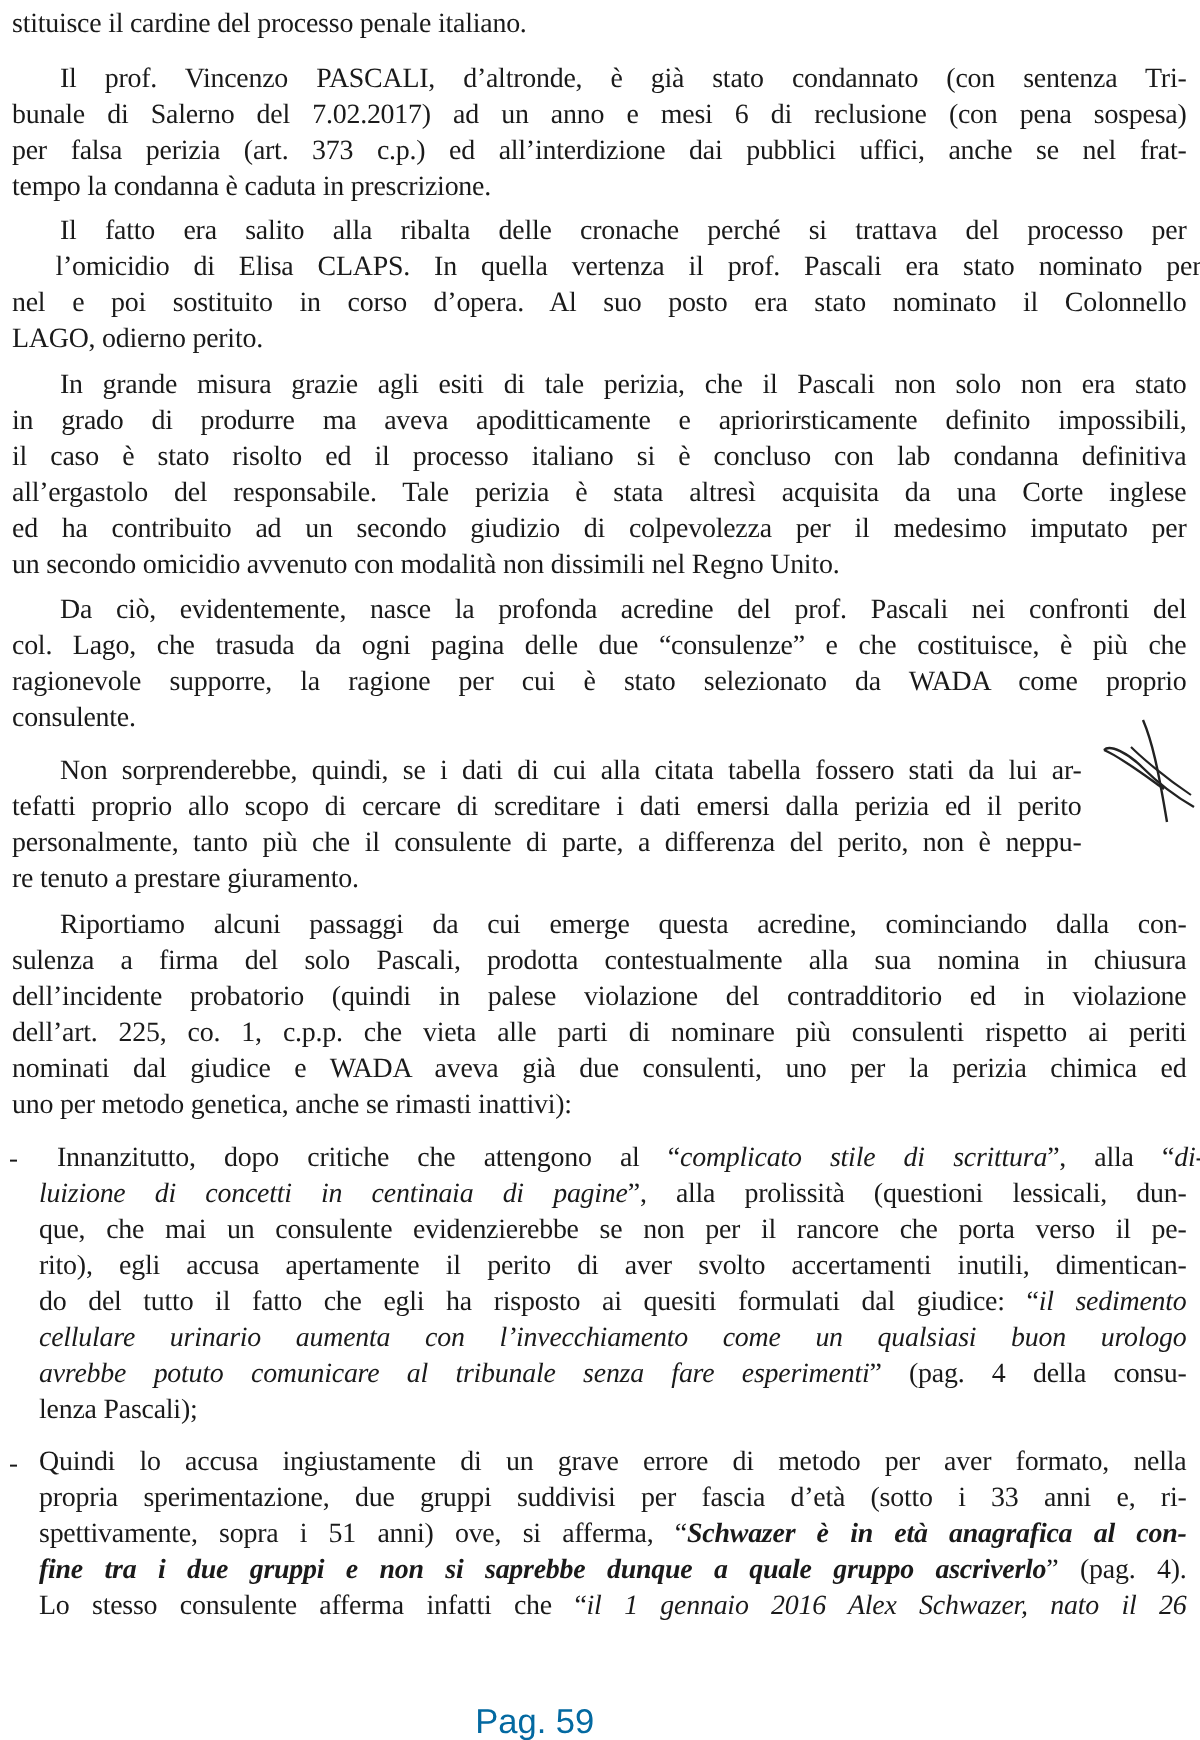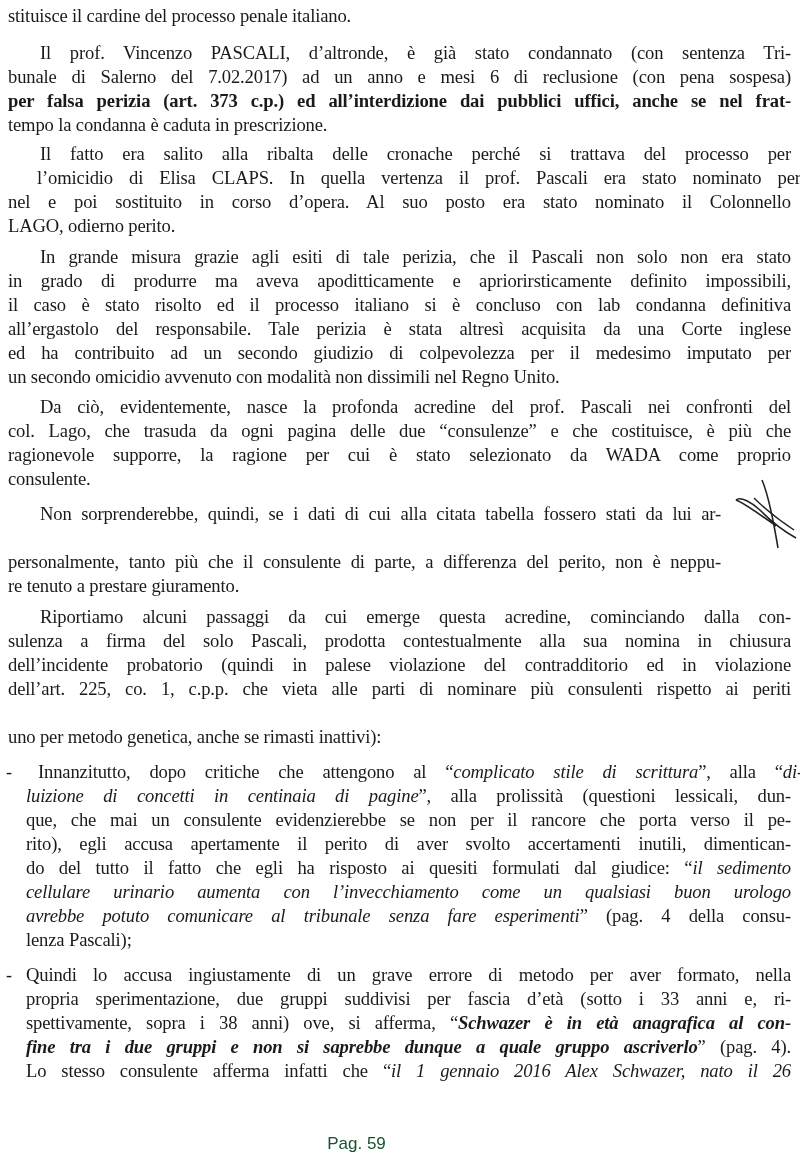--- a/index.html
+++ b/index.html
@@ -17,84 +17,86 @@
     letter-spacing: -0.15px;
   }
   .just { text-align: justify; text-align-last: justify; }
   .it { font-style: italic; }
   .bit { font-style: italic; font-weight: bold; }
   .dash { position: absolute; left: 6px; font-size: 18px; line-height: 24px; }
   .footer {
     position: absolute; left: 0; width: 713px; top: 1134px;
     text-align: center;
     font-family: "Liberation Sans", "DejaVu Sans", sans-serif;
-    font-size: 17px; color: #14532d;
+    font-size: 23px; color: #0369a1;
   }
   .signature { position: absolute; left: 732px; top: 478px; width: 70px; height: 80px; }
 </style>
 </head>
 <body>
 
 <div class="page">
 
   <div class="line" style="left:8px;top:4px;text-align:right;">stituisce il cardine del processo penale italiano.</div>
 
   <div class="line just" style="left:40px;top:41px;width:751px;">Il prof. Vincenzo PASCALI, d’altronde, è già stato condannato (con sentenza Tri-</div>
   <div class="line just" style="left:8px;top:65px;width:783px;">bunale di Salerno del 7.02.2017) ad un anno e mesi 6 di reclusione (con pena sospesa)</div>
-  <div class="line just" style="left:8px;top:89px;width:783px;font-weight:bold;">per falsa perizia (art. 373 c.p.) ed all’interdizione dai pubblici uffici, anche se nel frat-</div>
+  <div class="line just" style="left:8px;top:89px;width:783px;">per falsa perizia (art. 373 c.p.) ed all’interdizione dai pubblici uffici, anche se nel frat-</div>
   <div class="line" style="left:8px;top:113px;">tempo la condanna è caduta in prescrizione.</div>
 
   <div class="line just" style="left:40px;top:142px;width:751px;">Il fatto era salito alla ribalta delle cronache perché si trattava del processo per</div>
   <div class="line just" style="left:25px;top:166px;width:783px;margin-left:12px;">l’omicidio di Elisa CLAPS. In quella vertenza il prof. Pascali era stato nominato perito</div>
   <div class="line just" style="left:8px;top:190px;width:783px;">nel e poi sostituito in corso d’opera. Al suo posto era stato nominato il Colonnello</div>
   <div class="line" style="left:8px;top:214px;">LAGO, odierno perito.</div>
 
   <div class="line just" style="left:40px;top:245px;width:751px;">In grande misura grazie agli esiti di tale perizia, che il Pascali non solo non era stato</div>
   <div class="line just" style="left:8px;top:269px;width:783px;">in grado di produrre ma aveva apoditticamente e apriorirsticamente definito impossibili,</div>
   <div class="line just" style="left:8px;top:293px;width:783px;">il caso è stato risolto ed il processo italiano si è concluso con lab condanna definitiva</div>
   <div class="line just" style="left:8px;top:317px;width:783px;">all’ergastolo del responsabile. Tale perizia è stata altresì acquisita da una Corte inglese</div>
   <div class="line just" style="left:8px;top:341px;width:783px;">ed ha contribuito ad un secondo giudizio di colpevolezza per il medesimo imputato per</div>
   <div class="line" style="left:8px;top:365px;">un secondo omicidio avvenuto con modalità non dissimili nel Regno Unito.</div>
 
   <div class="line just" style="left:40px;top:395px;width:751px;">Da ciò, evidentemente, nasce la profonda acredine del prof. Pascali nei confronti del</div>
   <div class="line just" style="left:8px;top:419px;width:783px;">col. Lago, che trasuda da ogni pagina delle due “consulenze” e che costituisce, è più che</div>
   <div class="line just" style="left:8px;top:443px;width:783px;">ragionevole supporre, la ragione per cui è stato selezionato da WADA come proprio</div>
   <div class="line" style="left:8px;top:467px;">consulente.</div>
 
   <div class="line just" style="left:40px;top:502px;width:681px;">Non sorprenderebbe, quindi, se i dati di cui alla citata tabella fossero stati da lui ar-</div>
+  <div class="line just" style="left:8px;top:526px;width:713px;">tefatti proprio allo scopo di cercare di screditare i dati emersi dalla perizia ed il perito</div>
   <div class="line just" style="left:8px;top:550px;width:713px;">personalmente, tanto più che il consulente di parte, a differenza del perito, non è neppu-</div>
   <div class="line" style="left:8px;top:574px;">re tenuto a prestare giuramento.</div>
 
   <svg class="signature" viewBox="0 0 70 80">
     <path d="M4 22 C14 26, 30 38, 44 48 M4 22 C8 18, 20 24, 30 34 C38 42, 50 52, 64 60" fill="none" stroke="#222" stroke-width="1.6"></path>
     <path d="M30 2 C36 16, 40 34, 46 70" fill="none" stroke="#222" stroke-width="1.6"></path>
     <path d="M22 20 C28 26, 44 40, 62 52" fill="none" stroke="#222" stroke-width="1.4"></path>
   </svg>
 
   <div class="line just" style="left:40px;top:605px;width:751px;">Riportiamo alcuni passaggi da cui emerge questa acredine, cominciando dalla con-</div>
   <div class="line just" style="left:8px;top:629px;width:783px;">sulenza a firma del solo Pascali, prodotta contestualmente alla sua nomina in chiusura</div>
   <div class="line just" style="left:8px;top:653px;width:783px;">dell’incidente probatorio (quindi in palese violazione del contradditorio ed in violazione</div>
   <div class="line just" style="left:8px;top:677px;width:783px;">dell’art. 225, co. 1, c.p.p. che vieta alle parti di nominare più consulenti rispetto ai periti</div>
+  <div class="line just" style="left:8px;top:701px;width:783px;">nominati dal giudice e WADA aveva già due consulenti, uno per la perizia chimica ed</div>
   <div class="line" style="left:8px;top:725px;">uno per metodo genetica, anche se rimasti inattivi):</div>
 
   <div>
     <span class="dash" style="top:760px;">-</span>
     <div class="line just" style="left:38px;top:760px;width:765px;"><span>Innanzitutto, dopo critiche che attengono al “</span><span class="it">complicato stile di scrittura</span><span>”, alla “</span><span class="it">di-</span></div>
     <div class="line just" style="left:26px;top:784px;width:765px;"><span class="it">luizione di concetti in centinaia di pagine</span><span>”, alla prolissità (questioni lessicali, dun-</span></div>
     <div class="line just" style="left:26px;top:808px;width:765px;">que, che mai un consulente evidenzierebbe se non per il rancore che porta verso il pe-</div>
     <div class="line just" style="left:26px;top:832px;width:765px;">rito), egli accusa apertamente il perito di aver svolto accertamenti inutili, dimentican-</div>
     <div class="line just" style="left:26px;top:856px;width:765px;"><span>do del tutto il fatto che egli ha risposto ai quesiti formulati dal giudice: “</span><span class="it">il sedimento</span></div>
     <div class="line just it" style="left:26px;top:880px;width:765px;">cellulare urinario aumenta con l’invecchiamento come un qualsiasi buon urologo</div>
     <div class="line just" style="left:26px;top:904px;width:765px;"><span class="it">avrebbe potuto comunicare al tribunale senza fare esperimenti</span><span>” (pag. 4 della consu-</span></div>
     <div class="line" style="left:26px;top:928px;">lenza Pascali);</div>
   </div>
 
   <div>
     <span class="dash" style="top:963px;">-</span>
     <div class="line just" style="left:26px;top:963px;width:765px;">Quindi lo accusa ingiustamente di un grave errore di metodo per aver formato, nella</div>
     <div class="line just" style="left:26px;top:987px;width:765px;">propria sperimentazione, due gruppi suddivisi per fascia d’età (sotto i 33 anni e, ri-</div>
-    <div class="line just" style="left:26px;top:1011px;width:765px;"><span>spettivamente, sopra i 38 anni) ove, si afferma, “</span><span class="bit">Schwazer è in età anagrafica al con-</span></div>
+    <div class="line just" style="left:26px;top:1011px;width:765px;"><span>spettivamente, sopra i 51 anni) ove, si afferma, “</span><span class="bit">Schwazer è in età anagrafica al con-</span></div>
     <div class="line just" style="left:26px;top:1035px;width:765px;"><span class="bit">fine tra i due gruppi e non si saprebbe dunque a quale gruppo ascriverlo</span><span>” (pag. 4).</span></div>
     <div class="line just" style="left:26px;top:1059px;width:765px;"><span>Lo stesso consulente afferma infatti che “</span><span class="it">il 1 gennaio 2016 Alex Schwazer, nato il 26</span></div>
   </div>
 
   <div class="footer">Pag. 59</div>
 </div>
 
 </body></html>

